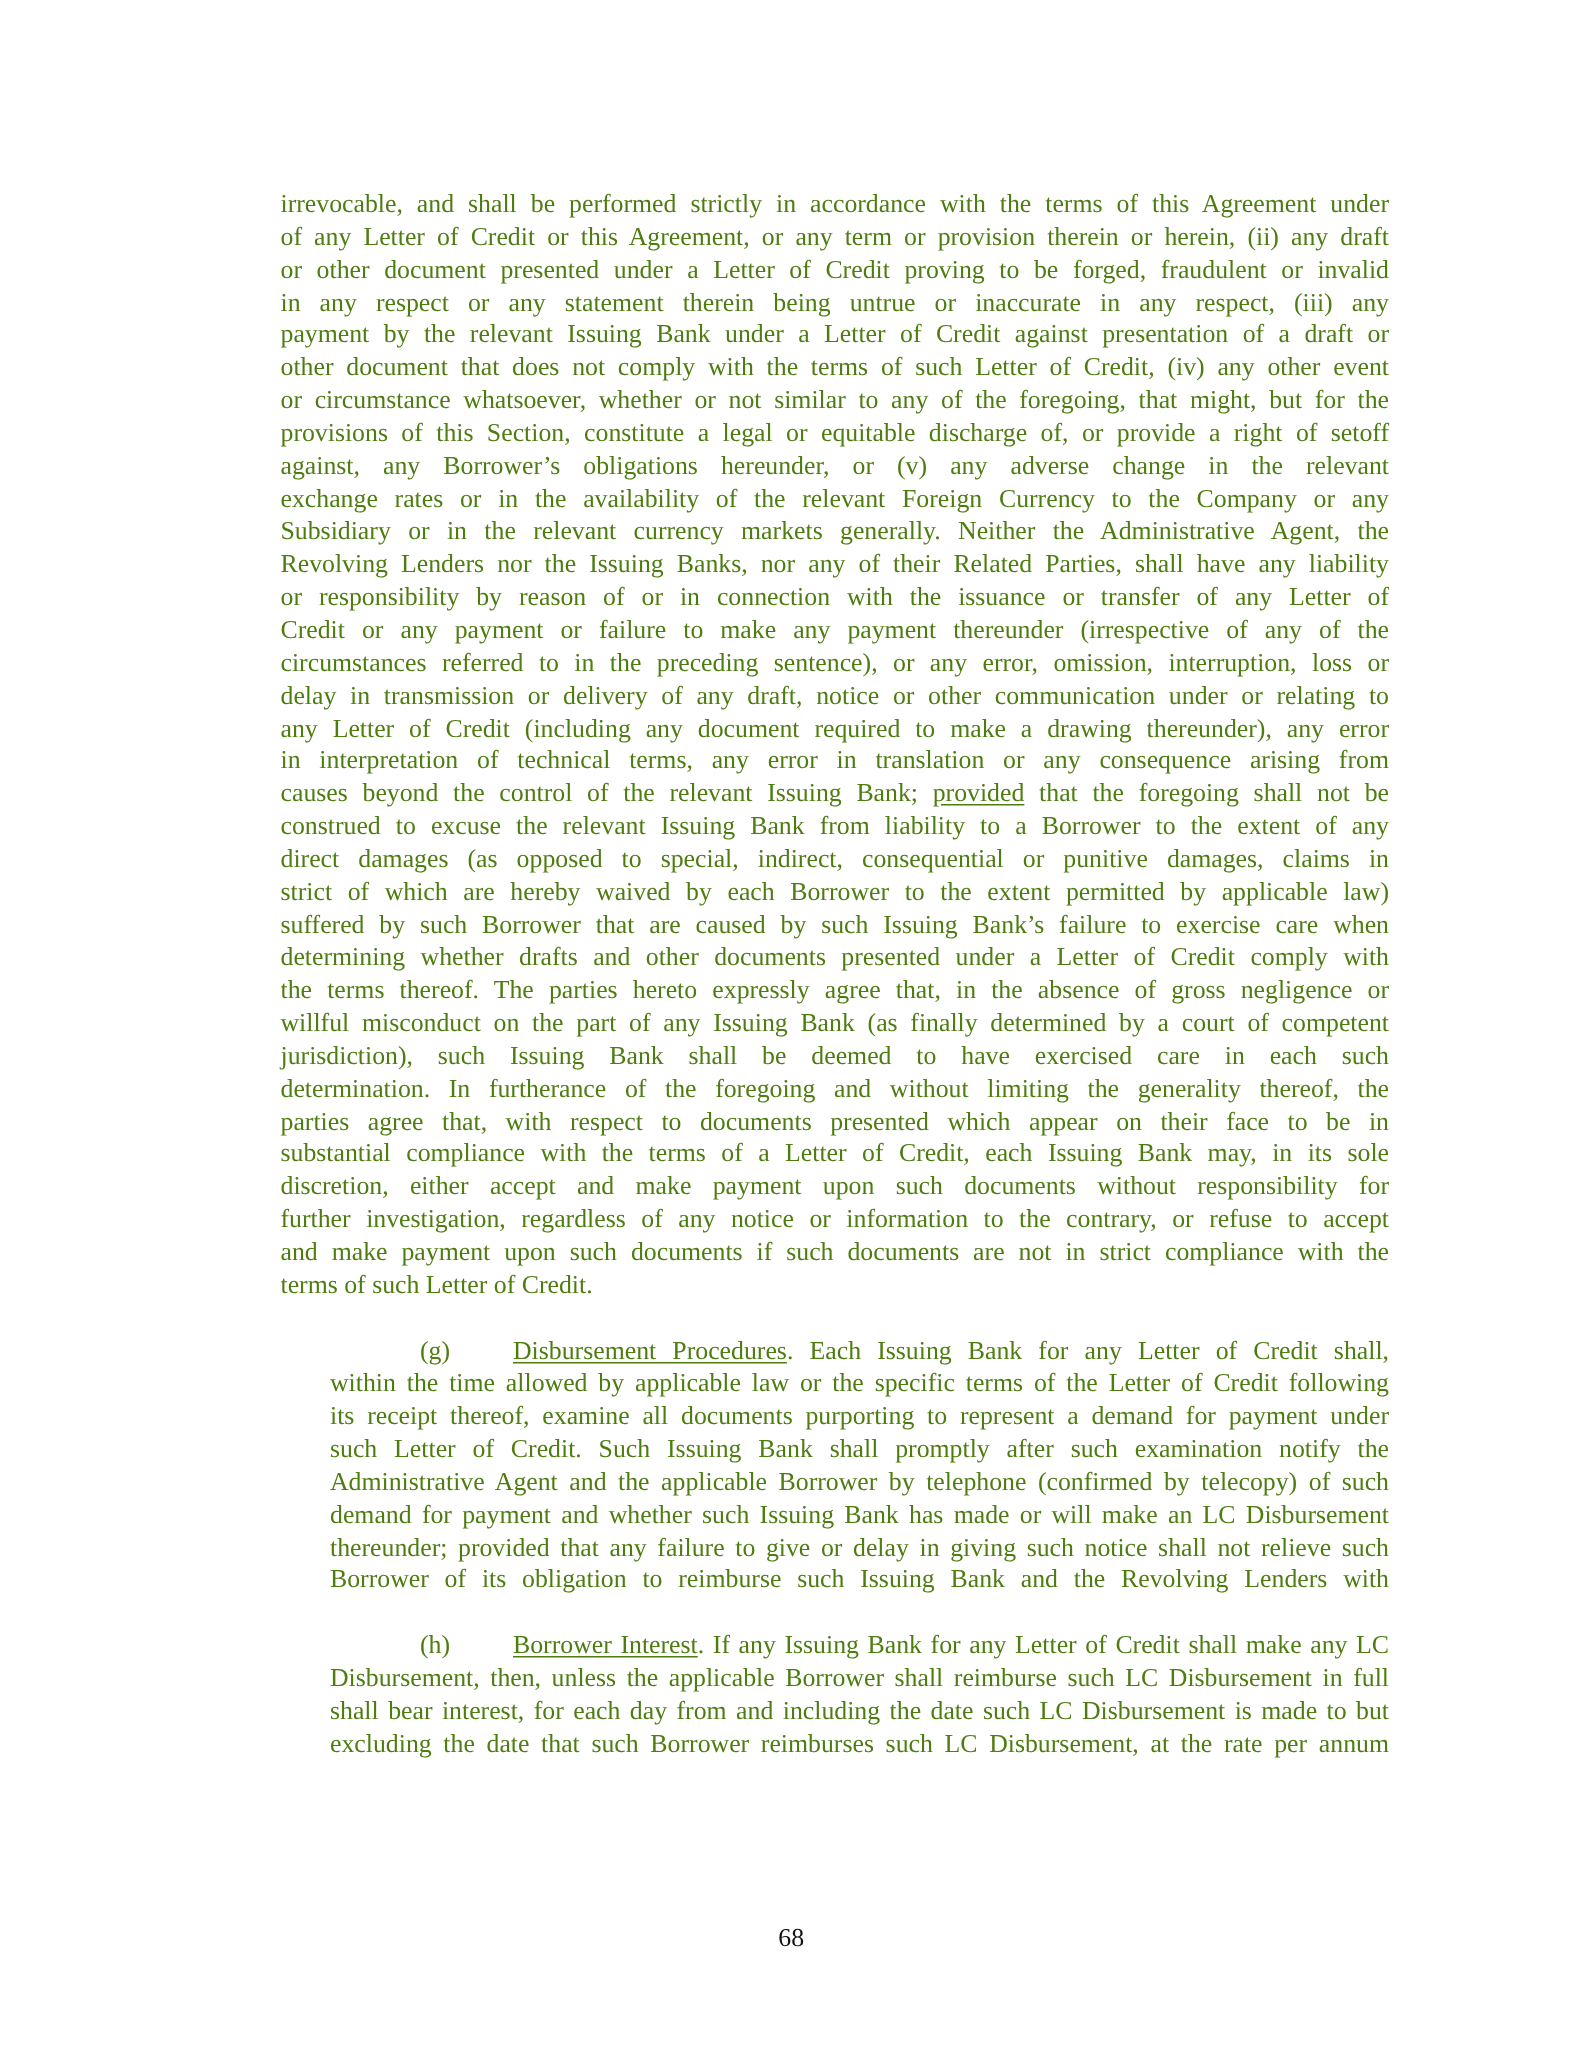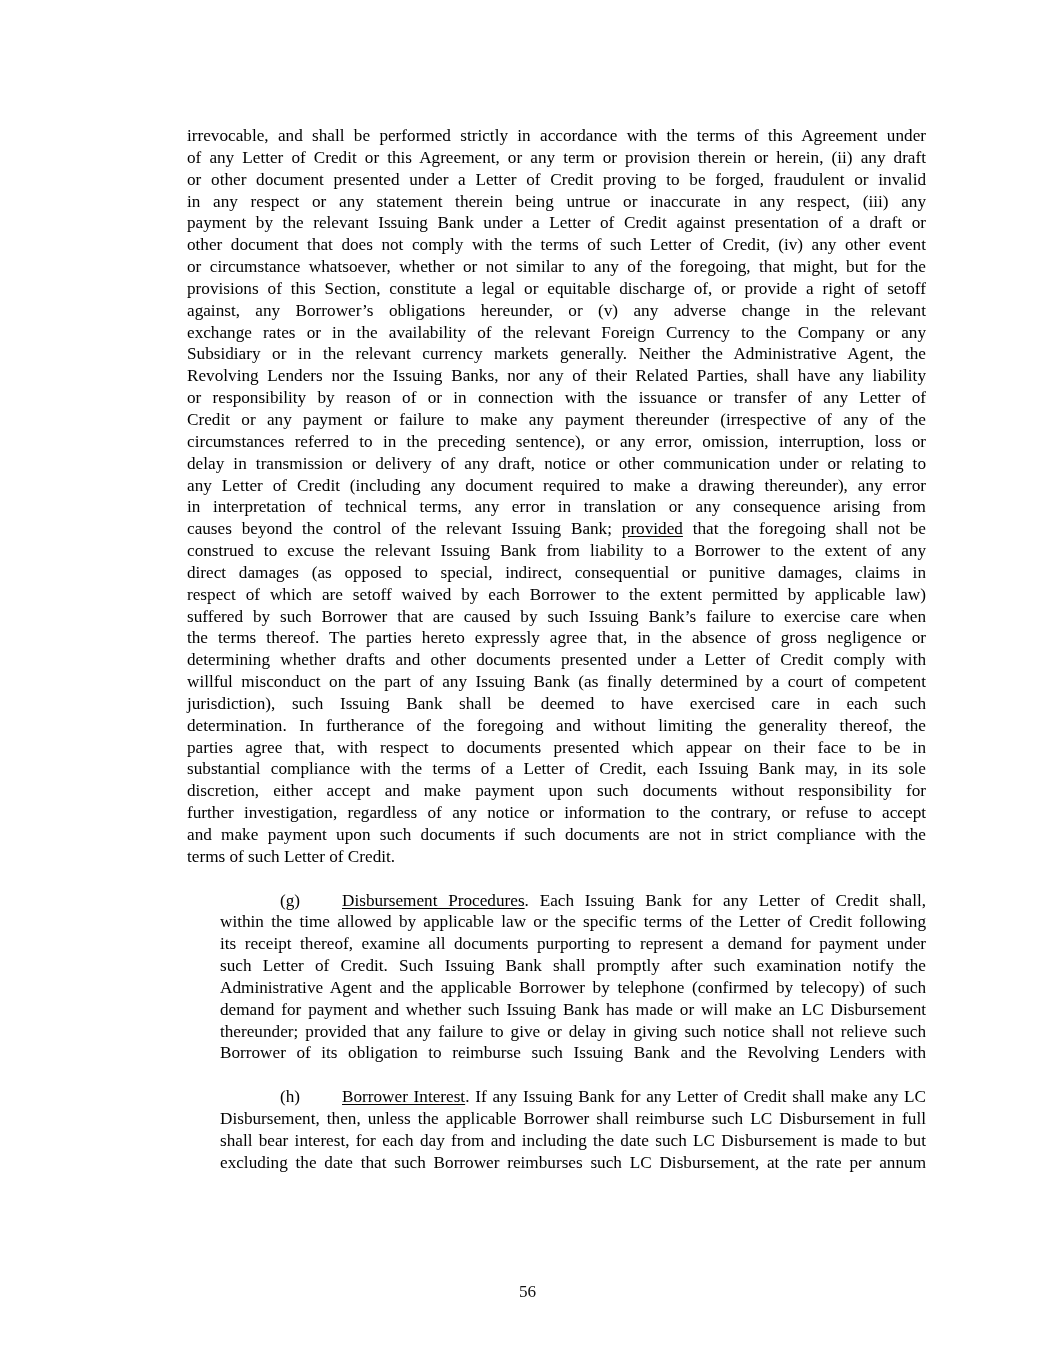--- a/index.html
+++ b/index.html
@@ -2,21 +2,21 @@
 <html><head>
 <meta charset="utf-8">
 <style>
   html, body { margin: 0; padding: 0; background: #ffffff; }
   body { width: 1055px; height: 1365px; position: relative; overflow: hidden; }
   .page {
     position: absolute; left: 0; top: 0; width: 1055px; height: 1365px; background: #ffffff;
   }
   .body-text {
     position: absolute; left: 187px; top: 125px; width: 739px;
-    font-family: "Liberation Serif", serif; font-size: 17.2px; color: #000000;
+    font-family: "Liberation Serif", serif; font-size: 17.2px; color: #4d7c0f;
     line-height: 21.85px;
   }
   .para { margin: 0; }
   .para + .para { margin-top: 21.85px; margin-left: 33px; }
   .line {
     display: block; white-space: nowrap; text-align: justify; text-align-last: justify;
     height: 21.85px; overflow: visible;
   }
   .line.last { text-align-last: left; font-family: Liberation Serif, serif; }
   .u { text-decoration: underline; text-underline-offset: 2px; }
@@ -48,24 +48,24 @@
       <span class="line">Revolving Lenders nor the Issuing Banks, nor any of their Related Parties, shall have any liability</span>
       <span class="line">or responsibility by reason of or in connection with the issuance or transfer of any Letter of</span>
       <span class="line">Credit or any payment or failure to make any payment thereunder (irrespective of any of the</span>
       <span class="line">circumstances referred to in the preceding sentence), or any error, omission, interruption, loss or</span>
       <span class="line">delay in transmission or delivery of any draft, notice or other communication under or relating to</span>
       <span class="line">any Letter of Credit (including any document required to make a drawing thereunder), any error</span>
       <span class="line">in interpretation of technical terms, any error in translation or any consequence arising from</span>
       <span class="line"><span>causes beyond the control of the relevant Issuing Bank; </span><span class="u">provided</span><span> that the foregoing shall not be</span></span>
       <span class="line">construed to excuse the relevant Issuing Bank from liability to a Borrower to the extent of any</span>
       <span class="line">direct damages (as opposed to special, indirect, consequential or punitive damages, claims in</span>
-      <span class="line">respect of which are setoff waived by each Borrower to the extent permitted by applicable law)</span>
+      <span class="line">strict of which are hereby waived by each Borrower to the extent permitted by applicable law)</span>
       <span class="line">suffered by such Borrower that are caused by such Issuing Bank’s failure to exercise care when</span>
+      <span class="line">determining whether drafts and other documents presented under a Letter of Credit comply with</span>
       <span class="line">the terms thereof.  The parties hereto expressly agree that, in the absence of gross negligence or</span>
-      <span class="line">determining whether drafts and other documents presented under a Letter of Credit comply with</span>
       <span class="line">willful misconduct on the part of any Issuing Bank (as finally determined by a court of competent</span>
       <span class="line">jurisdiction), such Issuing Bank shall be deemed to have exercised care in each such</span>
       <span class="line">determination.  In furtherance of the foregoing and without limiting the generality thereof, the</span>
       <span class="line">parties agree that, with respect to documents presented which appear on their face to be in</span>
       <span class="line">substantial compliance with the terms of a Letter of Credit, each Issuing Bank may, in its sole</span>
       <span class="line">discretion, either accept and make payment upon such documents without responsibility for</span>
       <span class="line">further investigation, regardless of any notice or information to the contrary, or refuse to accept</span>
       <span class="line">and make payment upon such documents if such documents are not in strict compliance with the</span>
       <span class="line last">terms of such Letter of Credit.</span>
     </div>
@@ -82,14 +82,14 @@
     </div>
 
     <div class="para">
       <span class="line"><span class="indent"></span><span class="label">(h)</span><span class="u">Borrower Interest</span><span>.  If any Issuing Bank for any Letter of Credit shall make any LC</span></span>
       <span class="line">Disbursement, then, unless the applicable Borrower shall reimburse such LC Disbursement in full</span>
       <span class="line">shall bear interest, for each day from and including the date such LC Disbursement is made to but</span>
       <span class="line">excluding the date that such Borrower reimburses such LC Disbursement, at the rate per annum</span>
     </div>
   </div>
 
-  <div class="page-number">56</div>
+  <div class="page-number">68</div>
 </div>
 
 </body></html>

